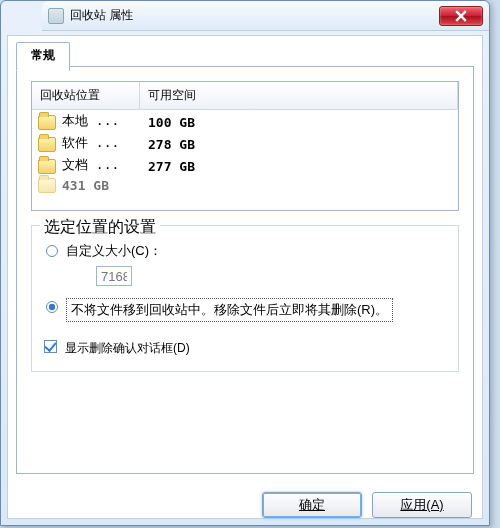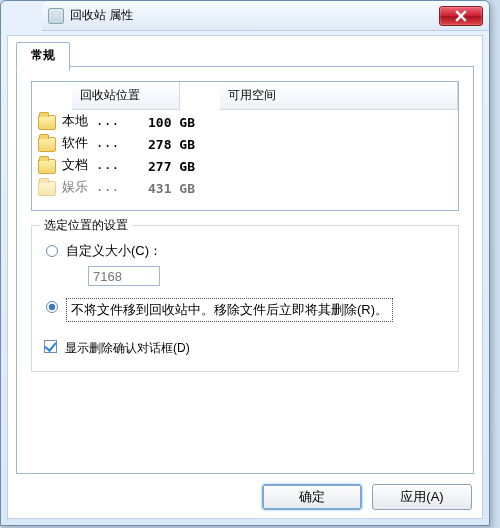--- a/index.html
+++ b/index.html
@@ -84,21 +84,20 @@
     height: 130px;
     overflow: hidden;
   }
   .lv-header { display: flex; }
   .lv-header .col {
     padding: 5px 8px;
     border-right: 1px solid #d0dae6;
     border-bottom: 1px solid #d0dae6;
     background: linear-gradient(#fff,#edf2f8);
     font-size: 12px;
-    margin-left: 40px;
   }
   .col-loc { width: 108px; }
   .col-free { flex: 1; }
   .lv-body { font-size: 13px; }
   .lv-row { display: flex; align-items: flex-end; padding: 2px 6px; }
   .folder {
     width: 18px; height: 15px; margin-right: 6px;
     background: linear-gradient(#fff2b0,#f3d36b);
     border: 1px solid #d1a93d;
     border-radius: 2px;
@@ -120,55 +119,55 @@
     margin-top: 14px;
     border: 1px solid #d0dae6;
     padding: 10px 12px 14px;
     position: relative;
   }
   .groupbox-title {
     position: absolute;
     top: -9px; left: 8px;
     background: #fff;
     padding: 0 4px;
-    font-size: 12px;
+    font-size: 16px;
   }
   .opt { display: flex; align-items: flex-start; margin: 6px 0; }
   .radio {
     width: 12px; height: 12px; border: 1px solid #6a8ab0; border-radius: 50%;
     margin: 3px 8px 0 2px; flex-shrink: 0; background:#fff;
   }
   .radio.checked::after {
     content: ""; display: block; width: 6px; height: 6px;
     background: #3b77c4; border-radius: 50%;
     margin: 2px; box-shadow: 0 0 1px #2355a0;
   }
   .opt-text { font-size: 13px; }
   .opt-text.dotted { border: 1px dotted #555; padding: 1px 4px; line-height: 1.5; }
   .maxline { display: flex; align-items: center; margin-left: 40px; font-size: 13px; }
   .maxline input {
-    width: 72px; height: 20px; margin-left: 4px;
+    width: 36px; height: 20px; margin-left: 12px;
     border: 1px solid #9fb6cf; background: #fff; text-align: left; padding: 0 4px;
     font-size: 13px; color: #777;
   }
   .chkline { display: flex; margin-top: 18px; }
   .checkbox {
     width: 13px; height: 13px; border: 1px solid #6a8ab0;
     margin-right: 8px; position: relative; background:#fff;
   }
   .checkbox.checked::after {
     content: ""; position: absolute; left: 2px; top: -1px;
     width: 5px; height: 9px;
     border-right: 2px solid #2a7de1; border-bottom: 2px solid #2a7de1;
     transform: rotate(40deg);
   }
   .buttons {
     position: absolute;
-    right: 10px; bottom: 8px;
-    display: flex; gap: 10px;
+    right: 10px; bottom: 0;
+    display: flex; gap: 10px; text-decoration: underline;
   }
   .btn {
     width: 100px; height: 26px;
     background: linear-gradient(#fefefe,#e6e9ee);
     border: 1px solid #8aa2ba;
     border-radius: 3px;
     display: flex; align-items: center; justify-content: center;
     font-size: 13px;
   }
   .btn.default { box-shadow: 0 0 0 1px #6fb0ea inset, 0 0 3px #8cc6ff; }
@@ -212,21 +211,20 @@
             <div class="c1">软件 ...</div>
             <div class="c2">278 GB</div>
           </div>
           <div class="lv-row">
             <div class="folder"></div>
             <div class="c1">文档 ...</div>
             <div class="c2">277 GB</div>
           </div>
           <div class="lv-row last-row">
             <div class="folder"></div>
-            <div class="c1">娱乐 ...</div>
             <div class="c2">431 GB</div>
           </div>
         </div>
       </div>
 
       <div class="groupbox">
         <div class="groupbox-title">选定位置的设置</div>
 
         <div class="opt">
           <div class="radio"></div>

